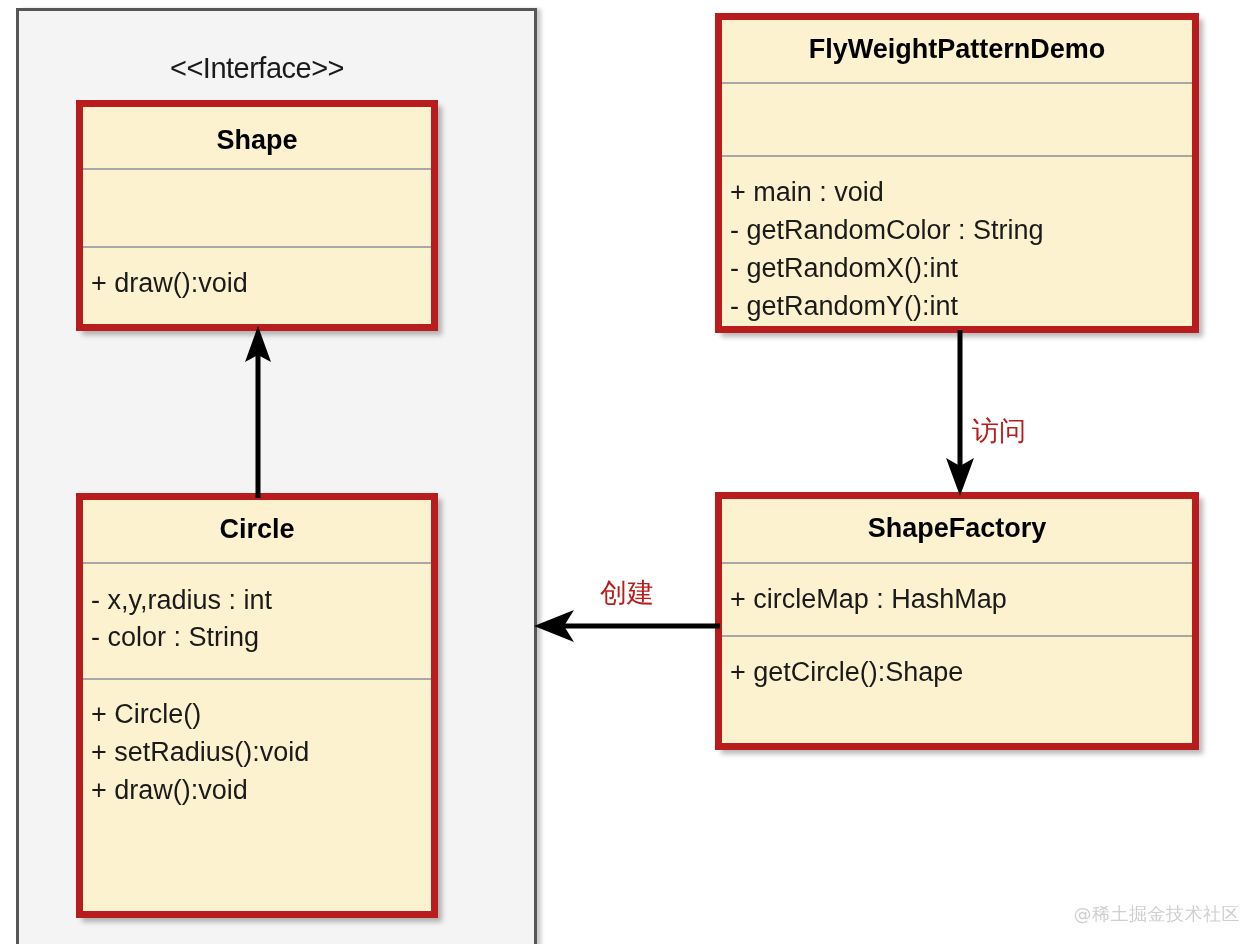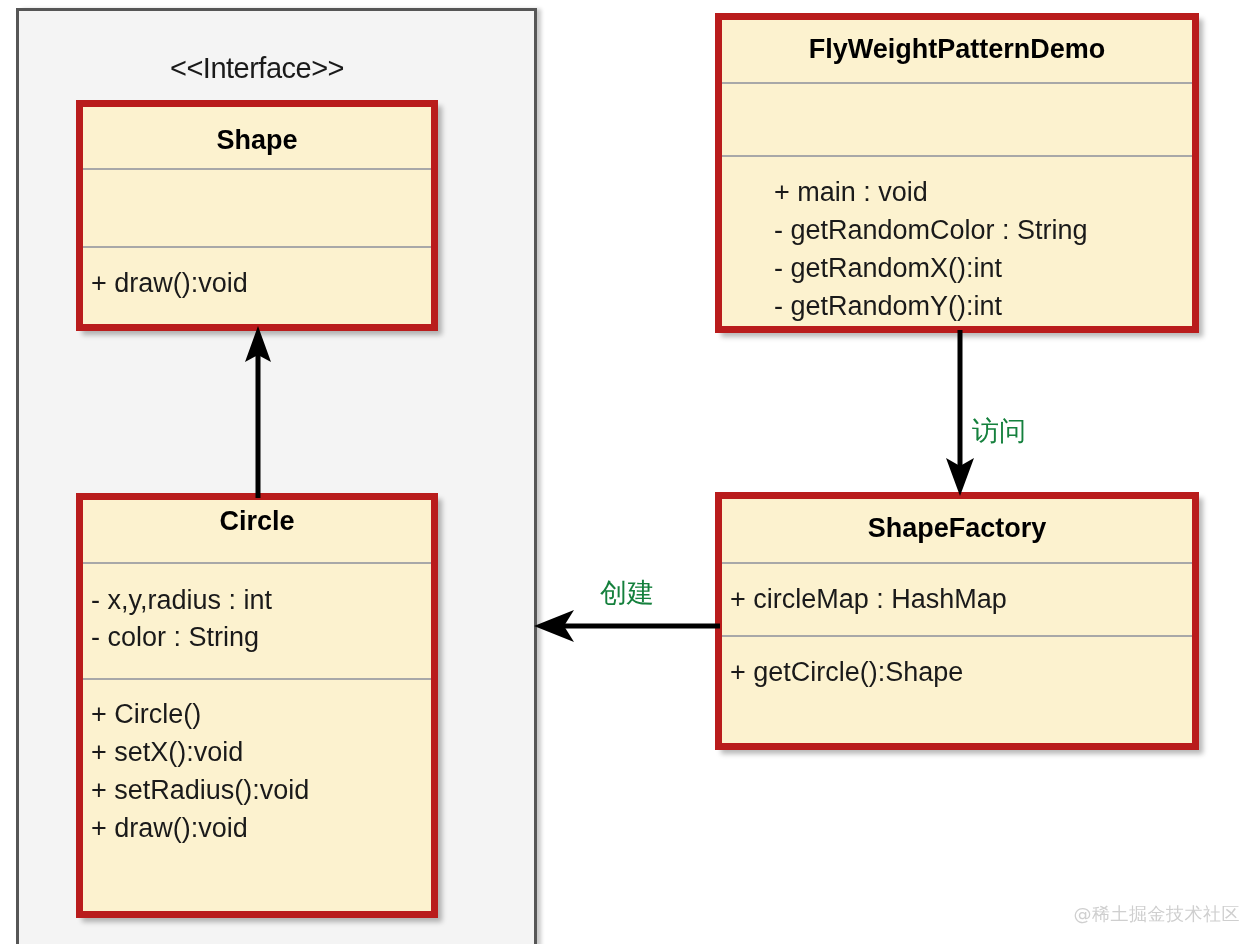--- a/index.html
+++ b/index.html
@@ -88,39 +88,39 @@
   
   #circle-class {
     left: 76px;
     top: 493px;
     width: 362px;
     height: 425px;
   }
   #circle-class .c1 { height: 62px; }
   #circle-class .c2 { height: 116px; }
   #circle-class .c3 { height: 241px; }
-  #circle-class .uml-title { font-size: 27px; padding-top: 8px; }
+  #circle-class .uml-title { font-size: 27px; padding-top: 16px; }
   #circle-class .uml-row { font-size: 27px; padding-left: 8px; }
   #circle-class .c2 .uml-row:first-child { padding-top: 23px; }
   #circle-class .c2 .uml-row + .uml-row { padding-top: 10px; }
   #circle-class .c3 .uml-row:first-child { padding-top: 21px; }
   #circle-class .c3 .uml-row + .uml-row { padding-top: 11px; }
 
   
   #demo-class {
     left: 715px;
     top: 13px;
     width: 484px;
     height: 320px;
   }
   #demo-class .c1 { height: 62px; }
   #demo-class .c2 { height: 73px; }
   #demo-class .c3 { height: 179px; }
   #demo-class .uml-title { font-size: 27px; padding-top: 16px; }
-  #demo-class .uml-row { font-size: 27px; padding-left: 8px; margin-left: 44px; }
+  #demo-class .uml-row { font-size: 27px; padding-left: 8px; }
   #demo-class .c3 .uml-row:first-child { padding-top: 22px; }
   #demo-class .c3 .uml-row + .uml-row { padding-top: 11px; }
 
   
   #factory-class {
     left: 715px;
     top: 492px;
     width: 484px;
     height: 258px;
   }
@@ -136,21 +136,21 @@
     overflow: visible;
     pointer-events: none;
   }
   #inherit-arrow { left: 238px; top: 326px; width: 40px; height: 172px; }
   #access-arrow  { left: 940px; top: 330px; width: 40px; height: 166px; }
   #create-arrow  { left: 534px; top: 608px; width: 186px; height: 36px; }
 
   .edge-label {
     position: absolute;
     font-size: 27px;
-    color: #15803d;
+    color: #b91c1c;
     white-space: nowrap;
     font-family: "DejaVu Sans", "Liberation Sans", sans-serif;
   }
   #label-access { left: 972px; top: 413px; }
   #label-create { left: 600px; top: 551px; margin-top: 24px; }
 
   
   #watermark {
     position: absolute;
     right: 14px;
@@ -184,21 +184,20 @@
   <div class="uml-class" id="circle-class">
     <div class="uml-compartment c1">
       <div class="uml-title">Circle</div>
     </div>
     <div class="uml-compartment c2">
       <div class="uml-row">- x,y,radius : int</div>
       <div class="uml-row">- color : String</div>
     </div>
     <div class="uml-compartment c3">
       <div class="uml-row">+ Circle()</div>
-      <div class="uml-row">+ setX():void</div>
       <div class="uml-row">+ setRadius():void</div>
       <div class="uml-row">+ draw():void</div>
     </div>
   </div>
 
   <div class="uml-class" id="demo-class">
     <div class="uml-compartment c1">
       <div class="uml-title">FlyWeightPatternDemo</div>
     </div>
     <div class="uml-compartment c2"></div>

